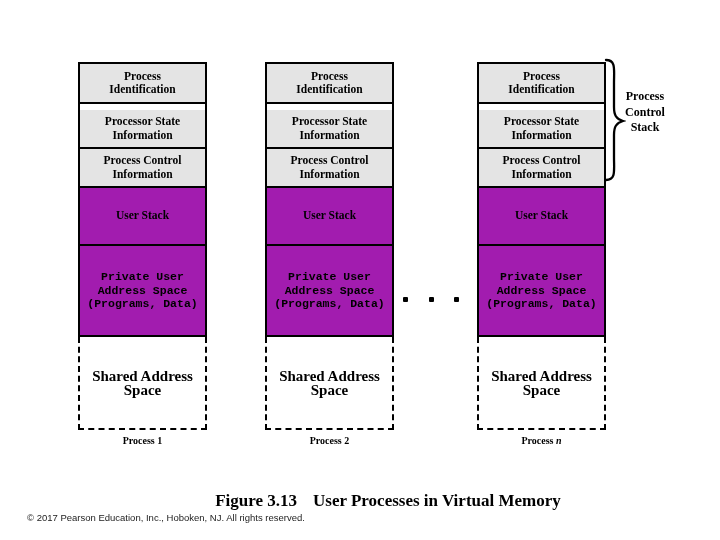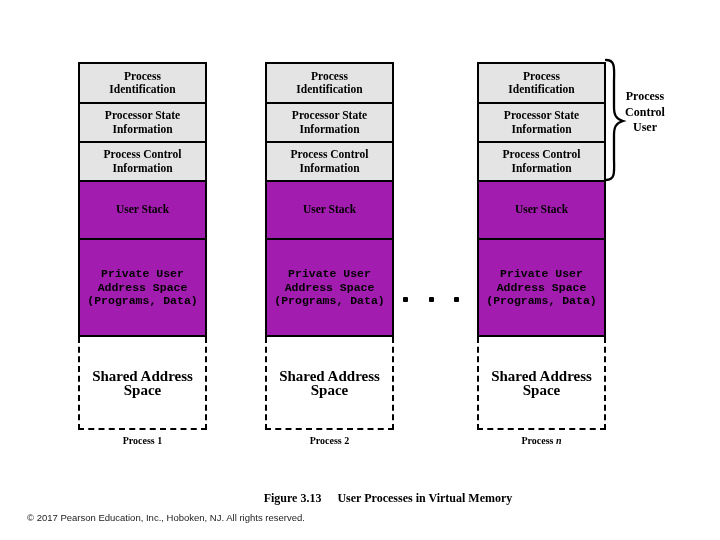--- a/index.html
+++ b/index.html
@@ -11,21 +11,21 @@
   .col1{left:78px;} .col2{left:265px;} .col3{left:477px;}
 
   .solid-box{position:absolute;left:0;top:62px;width:129px;height:275px;
              border:2px solid #000;box-sizing:border-box;display:flex;flex-direction:column;background:#fff;}
   .sec{display:flex;flex-direction:column;align-items:center;justify-content:center;
        text-align:center;font-weight:bold;font-size:11.5px;line-height:13.5px;flex:0 0 auto;}
   .sec .tline{white-space:nowrap;}
   .sec-gray{background:#e4e4e4;}
   .sec-blue{background:#a21caf;}
   .sep{border-bottom:2px solid #000;}
-  .h-pid{height:38px;} .h-psi{height:37px;} .h-pci{height:37px;} .h-stack{height:56px;}
+  .h-pid{height:38px;} .h-psi{height:37px;margin-top:6px;} .h-pci{height:37px;} .h-stack{height:56px;}
   .h-priv{flex:1 1 auto;font-family:Liberation Mono, monospace;}
 
   .dashed-box{position:absolute;left:0;top:337px;width:129px;height:93px;
               border:2px dashed #000;border-top:none;box-sizing:border-box;
               display:flex;flex-direction:column;align-items:center;justify-content:center;
               text-align:center;font-weight:bold;font-size:15px;line-height:14px;background:#fff;}
 
   .col-footer{position:absolute;left:0;top:435px;width:129px;text-align:center;
               font-weight:bold;font-size:10px;}
   .italic{font-style:italic;}
@@ -35,21 +35,21 @@
         justify-content:space-between;align-items:center;}
   .dot{width:5px;height:5px;background:#000;border-radius:1px;display:inline-block;}
 
   
   .brace{position:absolute;left:602px;top:57px;width:24px;height:126px;}
   .brace-label{position:absolute;left:619px;top:89px;width:52px;text-align:center;
                font-weight:bold;font-size:12px;line-height:15.5px;}
 
   
   .caption{position:absolute;left:60px;right:0;top:491px;text-align:center;
-           font-weight:bold;font-size:12px;}
+           font-weight:bold;font-size:17px;}
   .caption .fig-label{margin-right:16px;}
   .copyright{position:absolute;left:27px;top:512px;font-family:"Liberation Sans", sans-serif;
              font-size:9.5px;color:#1c1c1c;}
 </style>
 </head>
 <body>
 
 <div class="stage">
 
   <div class="pcol col1">
@@ -156,21 +156,21 @@
       <span class="italic">n</span>
     </div>
   </div>
 
   <svg class="brace" viewBox="0 0 24 126">
     <path d="M4,3 C14,3 12,12 12,26 L12,50 C12,58 14,62 21,64 C14,66 12,70 12,78 L12,100 C12,114 14,123 4,123" fill="none" stroke="#000" stroke-width="2.3" stroke-linecap="round"></path>
   </svg>
   <div class="brace-label">
     <div>Process</div>
     <div>Control</div>
-    <div>User</div>
+    <div>Stack</div>
   </div>
 
   <div class="caption">
     <span class="fig-label">Figure 3.13</span><span>User Processes in Virtual Memory</span>
   </div>
 
   <div class="copyright">© 2017 Pearson Education, Inc., Hoboken, NJ. All rights reserved.</div>
 
 </div>
 

